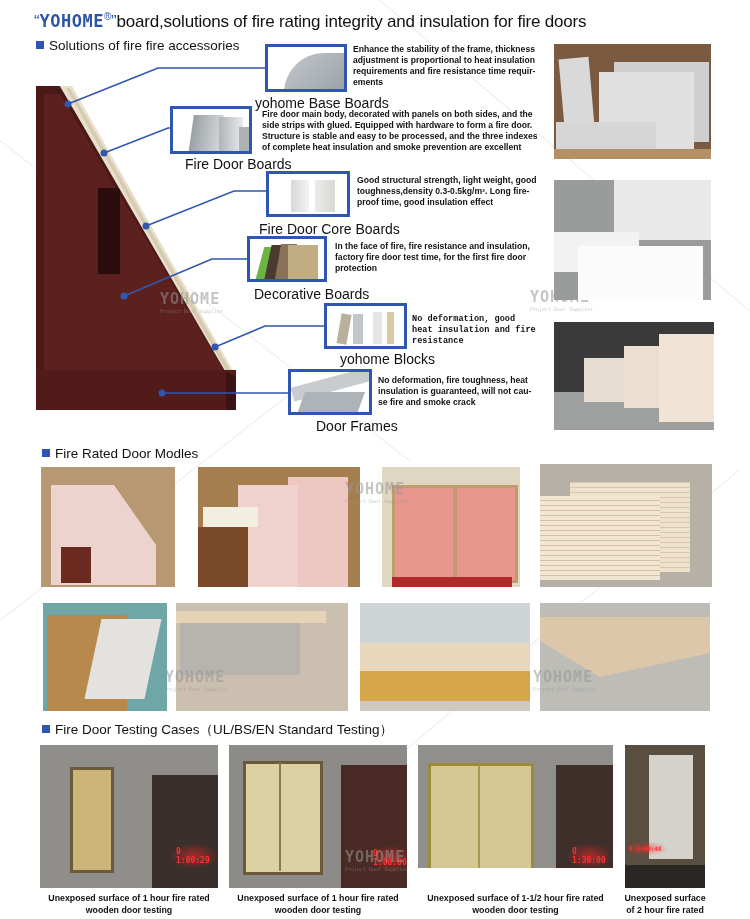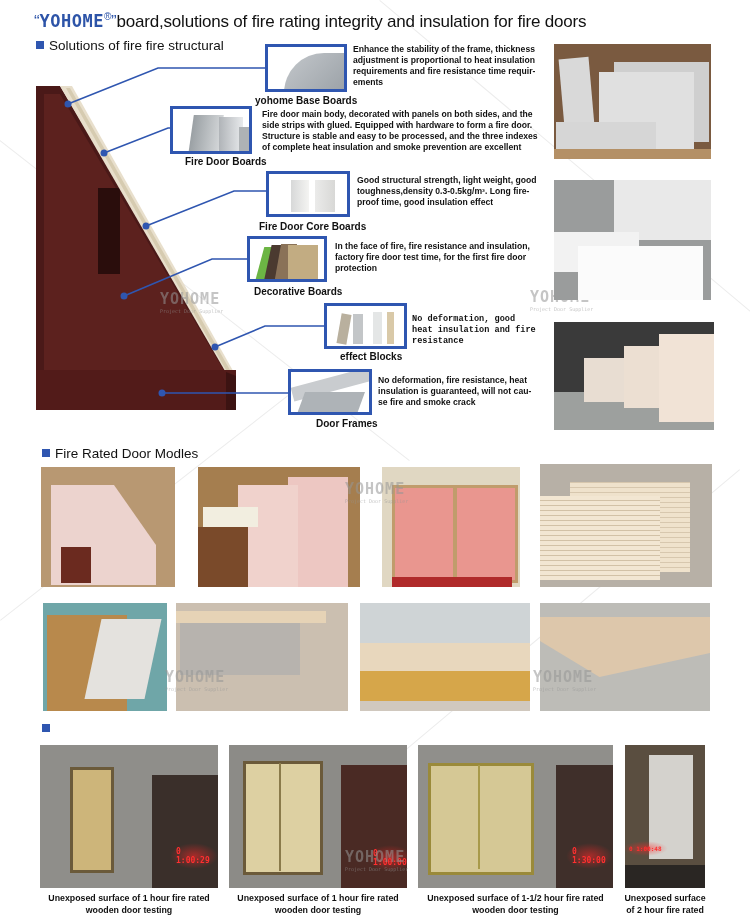--- a/index.html
+++ b/index.html
@@ -6,42 +6,42 @@
   body { width:750px; height:919px; background:#ffffff; position:relative; overflow:hidden; font-family:"Liberation Sans", sans-serif; color:#111; }
   .abs { position:absolute; }
   .wm-line { position:absolute; height:1px; background:#ececec; transform-origin:0 0; }
   .title { left:34px; top:11px; font-size:17px; white-space:nowrap; letter-spacing:-0.2px; }
   .title .brand { font-family:"DejaVu Sans Mono", monospace; font-weight:bold; color:#2d54a8; font-size:17px; letter-spacing:0.5px; }
   .title .q { color:#2d54a8; }
   .title sup { font-size:10px; color:#2d54a8; }
   .sec { font-size:13.5px; white-space:nowrap; }
   .sq { display:inline-block; width:8px; height:8px; background:#2f56b0; margin-right:5px; vertical-align:1px; }
   .thumb { position:absolute; border:3px solid #2f56b0; background:#fff; box-sizing:border-box; overflow:hidden; }
-  .cap { position:absolute; font-size:10px; font-weight:bold; white-space:nowrap; }
+  .cap { position:absolute; font-size:14px; font-weight:normal; white-space:nowrap; }
   .desc { position:absolute; font-size:8.6px; font-weight:bold; line-height:11px; }
   .photo { position:absolute; overflow:hidden; }
   .tcap { position:absolute; font-size:8.8px; font-weight:bold; text-align:center; line-height:11.5px; }
   .wmlogo { position:absolute; font-family:"DejaVu Sans Mono", monospace; font-weight:bold; color:rgba(150,150,150,0.55); font-size:15px; letter-spacing:1px; }
   .wmlogo small { display:block; font-size:5px; font-weight:normal; letter-spacing:0; }
   .timer { position:absolute; color:#ff3030; font-family:"DejaVu Sans Mono", monospace; font-size:8px; font-weight:bold; background:radial-gradient(ellipse, rgba(255,40,40,0.55), rgba(255,40,40,0) 70%); padding:4px 6px; }
 </style>
 </head>
 <body>
 
 <div class="wm-line" style="left:0;top:140px;width:520px;transform:rotate(38deg);"></div>
 <div class="wm-line" style="left:380px;top:0;width:700px;transform:rotate(40deg);"></div>
 <div class="wm-line" style="left:740px;top:470px;width:620px;transform:rotate(140deg);"></div>
 <div class="wm-line" style="left:0;top:620px;width:380px;transform:rotate(-38deg);"></div>
 
 <div class="abs title">
   <span class="q">“</span><span class="brand">YOHOME</span><sup>®</sup><span class="q">”</span><span>board,solutions of fire rating integrity and insulation for fire doors</span>
 </div>
 
 <div class="abs sec" style="left:36px;top:38px;">
-  <span class="sq"></span><span>Solutions of fire fire structural</span>
+  <span class="sq"></span><span>Solutions of fire fire accessories</span>
 </div>
 
 <svg class="abs" style="left:30px;top:80px;" width="220" height="340">
   <polygon points="6,6 30,6 206,300 206,330 6,330" fill="#4a1918"></polygon>
   <polygon points="14,14 30,14 196,294 196,310 14,310" fill="#5c211e"></polygon>
   <rect x="68" y="108" width="22" height="86" fill="#2a0d0c"></rect>
   <polygon points="30,6 42,6 206,296 206,310" fill="#e8dfcc"></polygon>
   <polygon points="36,8 40,8 200,290 196,290" fill="#d6cbb0"></polygon>
   <rect x="6" y="290" width="200" height="40" fill="#521b19"></rect>
   <polygon points="196,292 206,296 206,330 196,330" fill="#3c1312"></polygon>
@@ -95,29 +95,29 @@
 </div>
 <div class="cap" style="left:254px;top:286px;text-align:center;">Decorative Boards</div>
 <div class="desc" style="left:335px;top:241px;width:200px;">In the face of fire, fire resistance and insulation, factory fire door test time, for the first fire door protection</div>
 
 <div class="thumb" style="left:324px;top:303px;width:83px;height:46px;">
   <div style="position:absolute;left:12px;top:8px;width:10px;height:30px;background:#b9b09e;transform:rotate(10deg);"></div>
   <div style="position:absolute;left:26px;top:8px;width:10px;height:30px;background:#c3c6c8;"></div>
   <div style="position:absolute;left:46px;top:6px;width:9px;height:32px;background:#e4e6e6;"></div>
   <div style="position:absolute;left:60px;top:6px;width:7px;height:32px;background:#d9c9a8;"></div>
 </div>
-<div class="cap" style="left:340px;top:351px;">effect Blocks</div>
+<div class="cap" style="left:340px;top:351px;">yohome Blocks</div>
 <div class="desc" style="left:412px;top:314px;width:125px;font-family:Liberation Mono, monospace;">No deformation, good heat insulation and fire resistance</div>
 
 <div class="thumb" style="left:288px;top:369px;width:84px;height:46px;">
   <div style="position:absolute;left:0;top:4px;width:90px;height:14px;background:#c9cccf;transform:rotate(-15deg);"></div>
   <div style="position:absolute;left:10px;top:20px;width:60px;height:22px;background:#aeb3b7;transform:skewX(-20deg);"></div>
 </div>
 <div class="cap" style="left:316px;top:418px;text-align:center;">Door Frames</div>
-<div class="desc" style="left:378px;top:375px;width:158px;">No deformation, fire resistance, heat insulation is guaranteed, will not cau-se fire and smoke crack</div>
+<div class="desc" style="left:378px;top:375px;width:158px;">No deformation, fire toughness, heat insulation is guaranteed, will not cau-se fire and smoke crack</div>
 
 <div class="wmlogo" style="left:160px;top:290px;"><span>YOHOME</span><small>Project Door Supplier</small></div>
 <div class="wmlogo" style="left:530px;top:288px;"><span>YOHOME</span><small>Project Door Supplier</small></div>
 
 <div class="photo" style="left:554px;top:44px;width:157px;height:115px;background:#7a5a40;">
   <div style="position:absolute;left:8px;top:14px;width:30px;height:80px;background:#d9d9d9;transform:rotate(-5deg);"></div>
   <div style="position:absolute;left:60px;top:18px;width:95px;height:80px;background:#cfcfcf;"></div>
   <div style="position:absolute;left:45px;top:28px;width:95px;height:80px;background:#e0e0e0;"></div>
   <div style="position:absolute;left:2px;top:78px;width:100px;height:30px;background:#d6d6d6;"></div>
   <div style="position:absolute;left:0;top:105px;width:157px;height:10px;background:#b49066;"></div>
@@ -172,39 +172,39 @@
   <div style="position:absolute;left:0;top:68px;width:170px;height:30px;background:#d6a64a;"></div>
   <div style="position:absolute;left:0;top:98px;width:170px;height:10px;background:#d0c8be;"></div>
 </div>
 <div class="photo" style="left:540px;top:603px;width:170px;height:108px;background:#bdbcb7;">
   <div style="position:absolute;left:0;top:14px;width:170px;height:60px;background:#ddc7ab;clip-path:polygon(0 0,100% 0,100% 60%,35% 100%,0 40%);"></div>
 </div>
 <div class="wmlogo" style="left:165px;top:668px;"><span>YOHOME</span><small>Project Door Supplier</small></div>
 <div class="wmlogo" style="left:533px;top:668px;"><span>YOHOME</span><small>Project Door Supplier</small></div>
 
 <div class="abs sec" style="left:42px;top:721px;">
-  <span class="sq"></span>
+  <span class="sq"></span><span>Fire Door Testing Cases（UL/BS/EN Standard Testing）</span>
 </div>
 
 <div class="photo" style="left:40px;top:745px;width:178px;height:143px;background:#8f8e8a;">
   <div style="position:absolute;left:30px;top:22px;width:38px;height:100px;background:#cdb57a;border:3px solid #6b5a3a;"></div>
   <div style="position:absolute;left:112px;top:30px;width:66px;height:113px;background:#3a2f2a;"></div>
   <div class="timer" style="left:130px;top:98px;">0 1:00:29</div>
 </div>
 <div class="tcap" style="left:40px;top:893px;width:178px;">Unexposed surface of 1 hour fire rated wooden door testing</div>
 
 <div class="photo" style="left:229px;top:745px;width:178px;height:143px;background:#8c8b87;">
   <div style="position:absolute;left:14px;top:16px;width:74px;height:108px;background:#ddd0a2;border:3px solid #6b5a3a;"></div>
   <div style="position:absolute;left:50px;top:18px;width:2px;height:108px;background:#8a7a4a;"></div>
   <div style="position:absolute;left:112px;top:20px;width:66px;height:123px;background:#4a2a24;"></div>
   <div class="timer" style="left:138px;top:100px;">0 1:00:00</div>
 </div>
 <div class="tcap" style="left:229px;top:893px;width:178px;">Unexposed surface of 1 hour fire rated wooden door testing</div>
 
-<div class="photo" style="left:418px;top:745px;width:195px;height:143px;background:#908f8b;">
+<div class="photo" style="left:418px;top:745px;width:195px;height:123px;background:#908f8b;">
   <div style="position:absolute;left:10px;top:18px;width:100px;height:106px;background:#d5c895;border:3px solid #9a8a3a;"></div>
   <div style="position:absolute;left:60px;top:20px;width:2px;height:104px;background:#a89a4a;"></div>
   <div style="position:absolute;left:138px;top:20px;width:57px;height:123px;background:#3f2f2a;"></div>
   <div class="timer" style="left:148px;top:98px;">0 1:30:00</div>
 </div>
 <div class="tcap" style="left:418px;top:893px;width:195px;">Unexposed surface of 1-1/2 hour fire rated wooden door testing</div>
 
 <div class="photo" style="left:625px;top:745px;width:80px;height:143px;background:#5a4e40;">
   <div style="position:absolute;left:24px;top:10px;width:44px;height:104px;background:#d4d2cd;"></div>
   <div style="position:absolute;left:0;top:120px;width:80px;height:23px;background:#2a2623;"></div>

